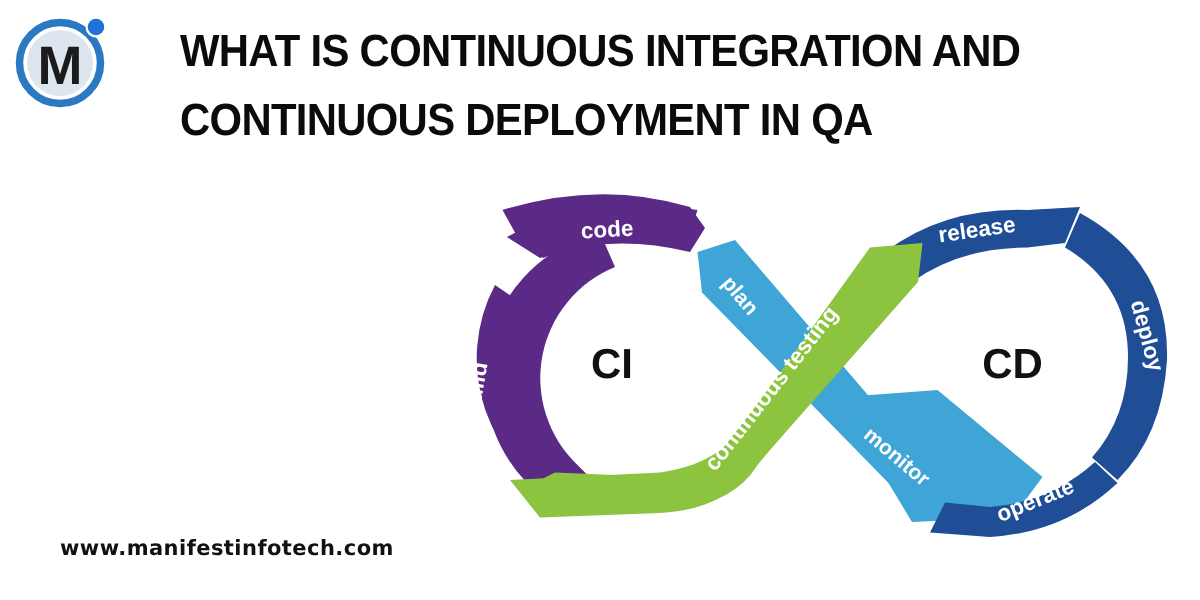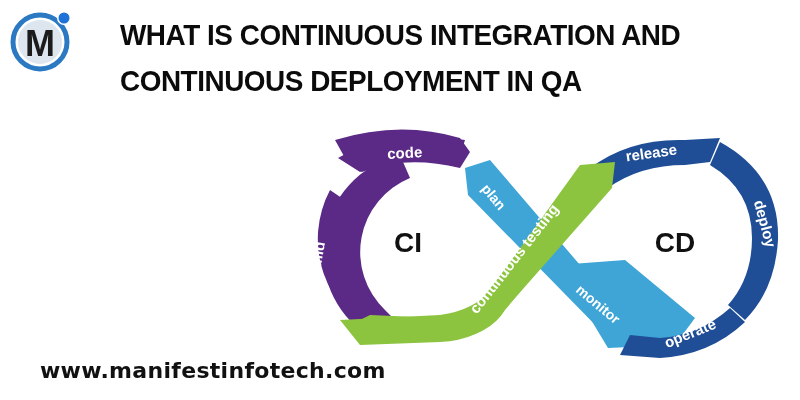--- a/index.html
+++ b/index.html
@@ -1,19 +1,19 @@
 <!DOCTYPE html>
 <html><head>
 <meta charset="utf-8">
 <style>
   html, body { margin:0; padding:0; background:#fff; }
   body { width:800px; height:400px; position:relative; overflow:hidden; font-family:"Liberation Sans", sans-serif; }
   .logo { position:absolute; left:8px; top:6px; width:70px; height:70px; }
   .title { position:absolute; left:120px; top:12px; font-family:"Liberation Sans", sans-serif; font-weight:bold; font-size:30px; line-height:46px; color:#0b0b0b; letter-spacing:-0.5px; white-space:nowrap; transform:scaleX(0.93); transform-origin:left top; }
-  .url { position:absolute; left:40px; top:358px; font-family:"DejaVu Sans", sans-serif; font-weight:bold; font-size:22px; color:#111; letter-spacing:0.3px; }
+  .url { position:absolute; left:40px; top:358px; font-family:"DejaVu Sans", sans-serif; font-weight:bold; font-size:14px; color:#111; letter-spacing:0.3px; }
   .diagram { position:absolute; left:290px; top:110px; width:510px; height:260px; }
   svg text { font-family:"Liberation Sans", sans-serif; }
 </style>
 </head>
 <body>
 
 <div class="logo">
   <svg width="70" height="70" viewBox="0 0 70 70">
     <circle cx="32" cy="36" r="27" fill="none" stroke="#2b79c2" stroke-width="5"></circle>
     <circle cx="32" cy="36" r="22" fill="#dde6ef"></circle>

